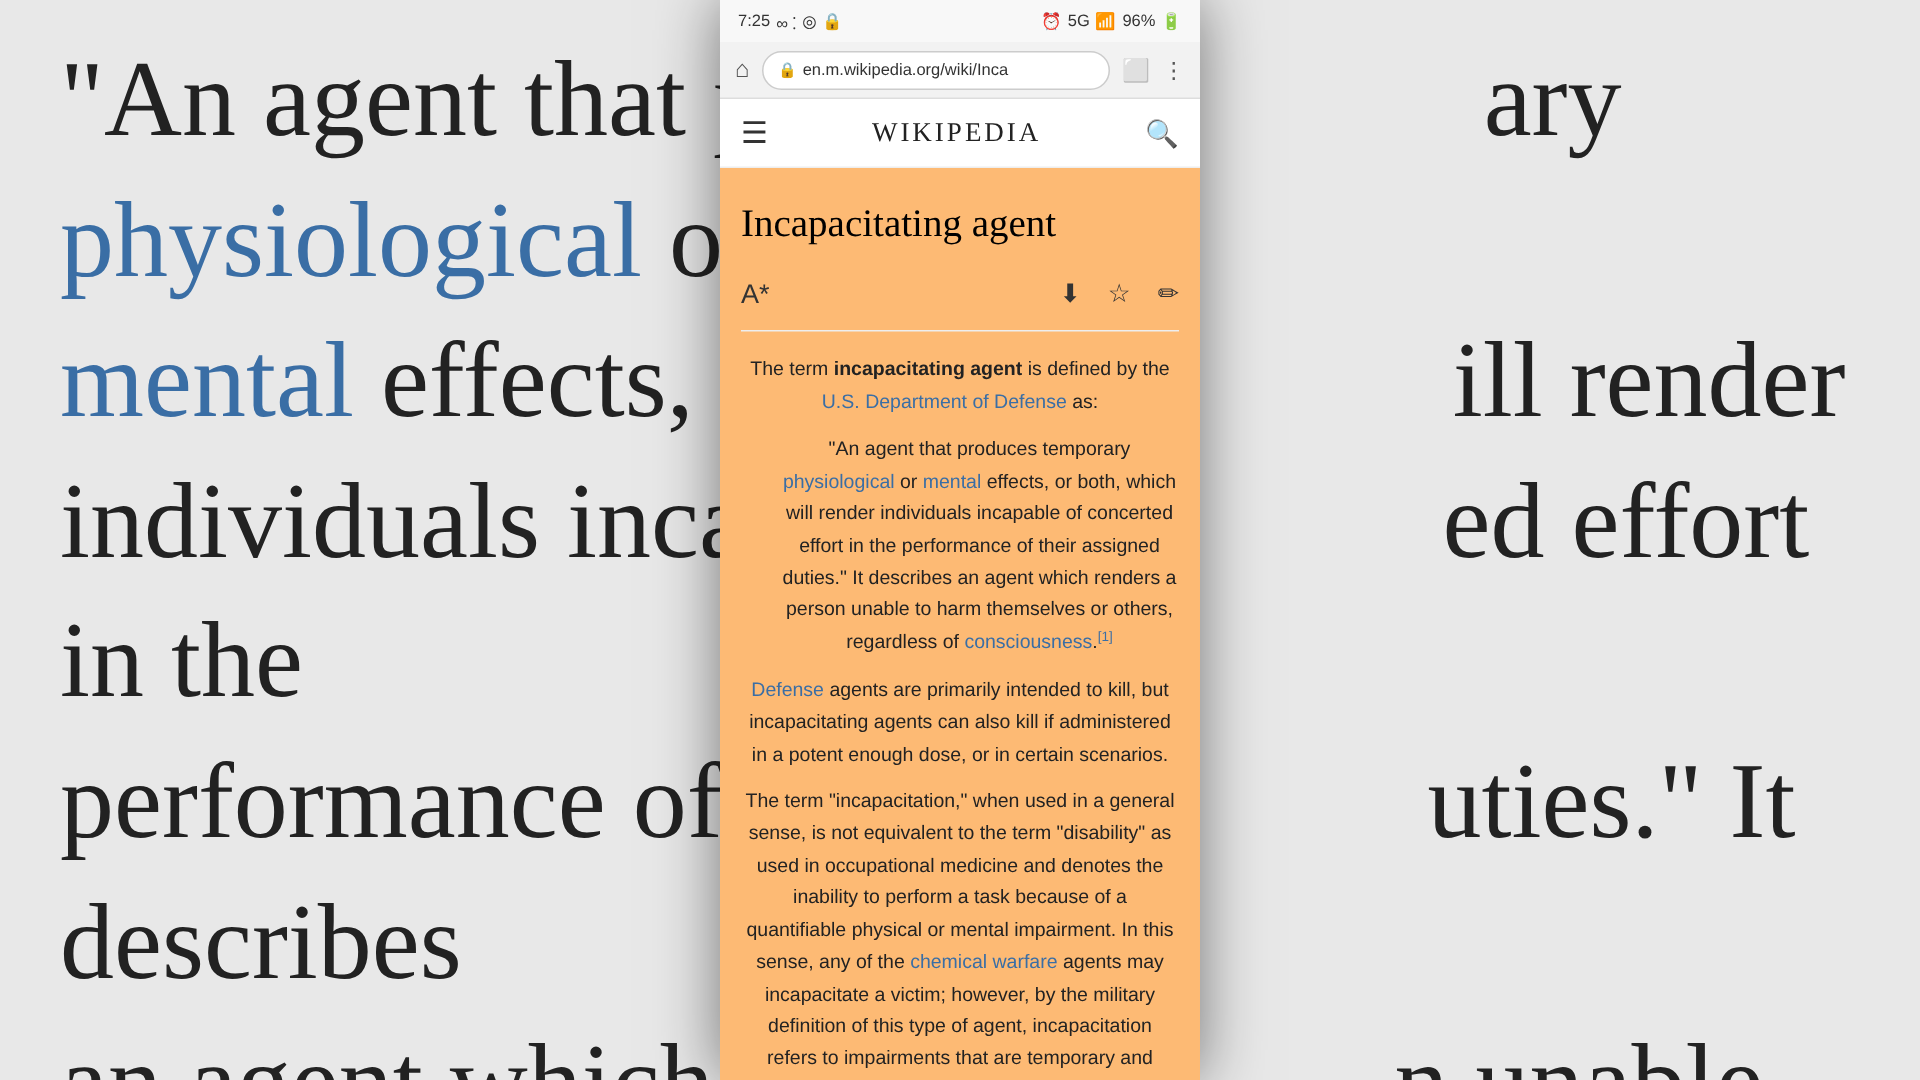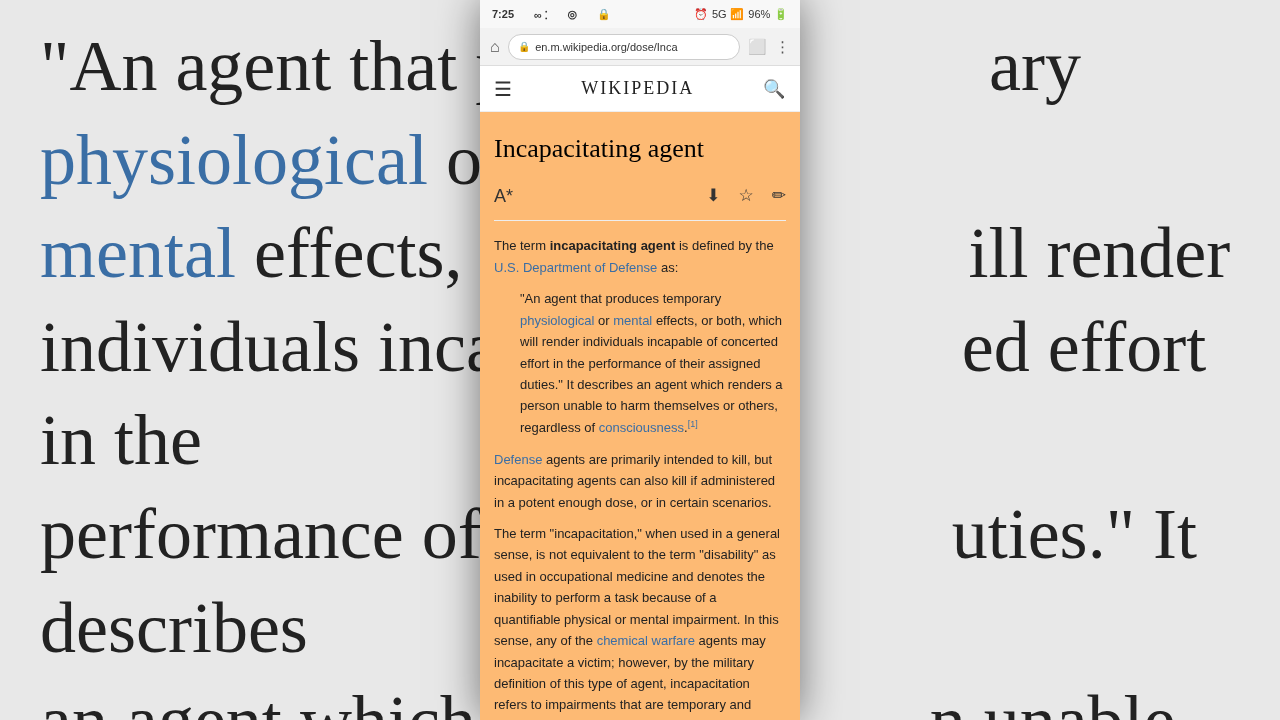--- a/index.html
+++ b/index.html
@@ -62,22 +62,21 @@
       justify-content: space-between;
       padding: 0 12px;
       font-size: 11px;
       color: #333;
       flex-shrink: 0;
     }
 
     .status-left {
       display: flex;
       align-items: center;
-      gap: 20px;
-      font-weight: bold;
+      gap: 4px;
     }
 
     .status-right {
       display: flex;
       align-items: center;
       gap: 4px;
     }
 
     
     .address-bar {
@@ -202,20 +201,21 @@
     }
 
     .article-body {
       font-size: 13px;
       line-height: 1.65;
       color: #222;
     }
 
     .article-body p {
       margin-bottom: 10px;
+      text-align: center;
     }
 
     .article-body .link {
       color: #3a6ea5;
       text-decoration: none;
     }
 
     .article-body strong {
       font-weight: bold;
     }
@@ -263,21 +263,21 @@
       <span>📶</span>
       <span>96%</span>
       <span>🔋</span>
     </div>
   </div>
 
   <div class="address-bar">
     <div class="address-bar-home">⌂</div>
     <div class="address-field">
       <span class="lock-icon">🔒</span>
-      <span>en.m.wikipedia.org/dose/Inca</span>
+      <span>en.m.wikipedia.org/wiki/Inca</span>
     </div>
     <div class="address-icons">
       <span>⬜</span>
       <span>⋮</span>
     </div>
   </div>
 
   <div class="wiki-navbar">
     <span class="wiki-menu-icon">☰</span>
     <div class="wiki-logo">

